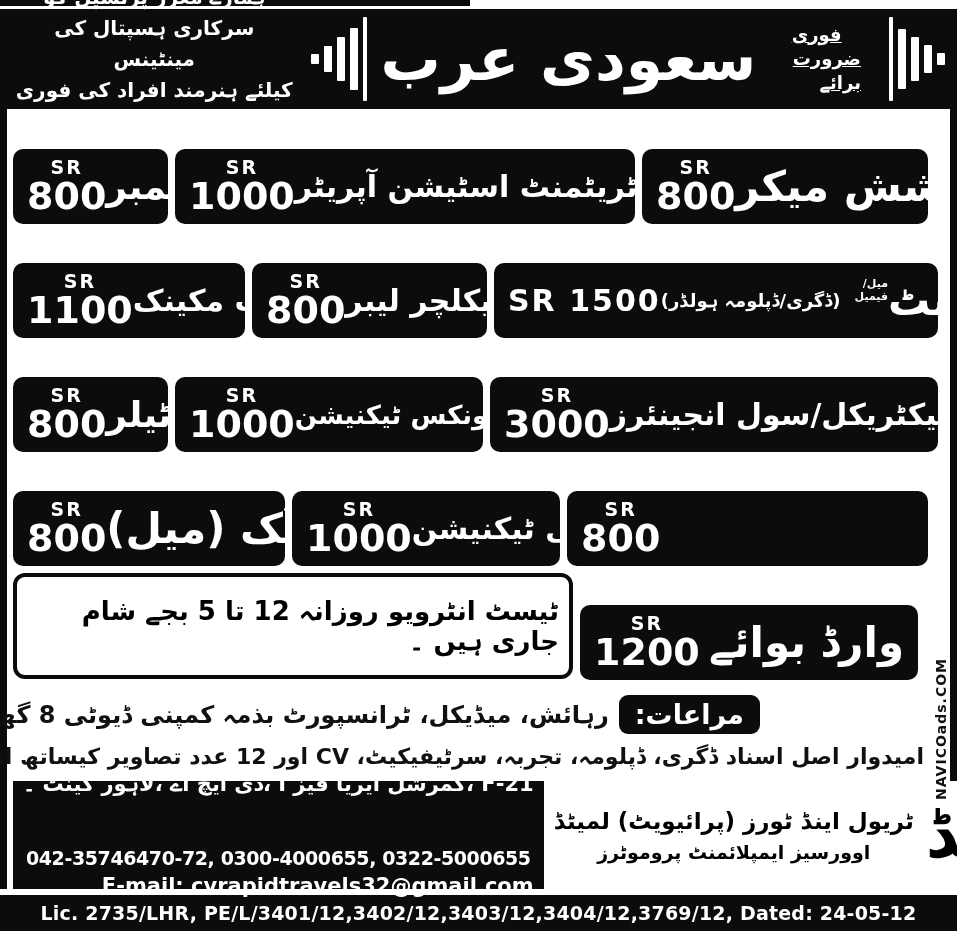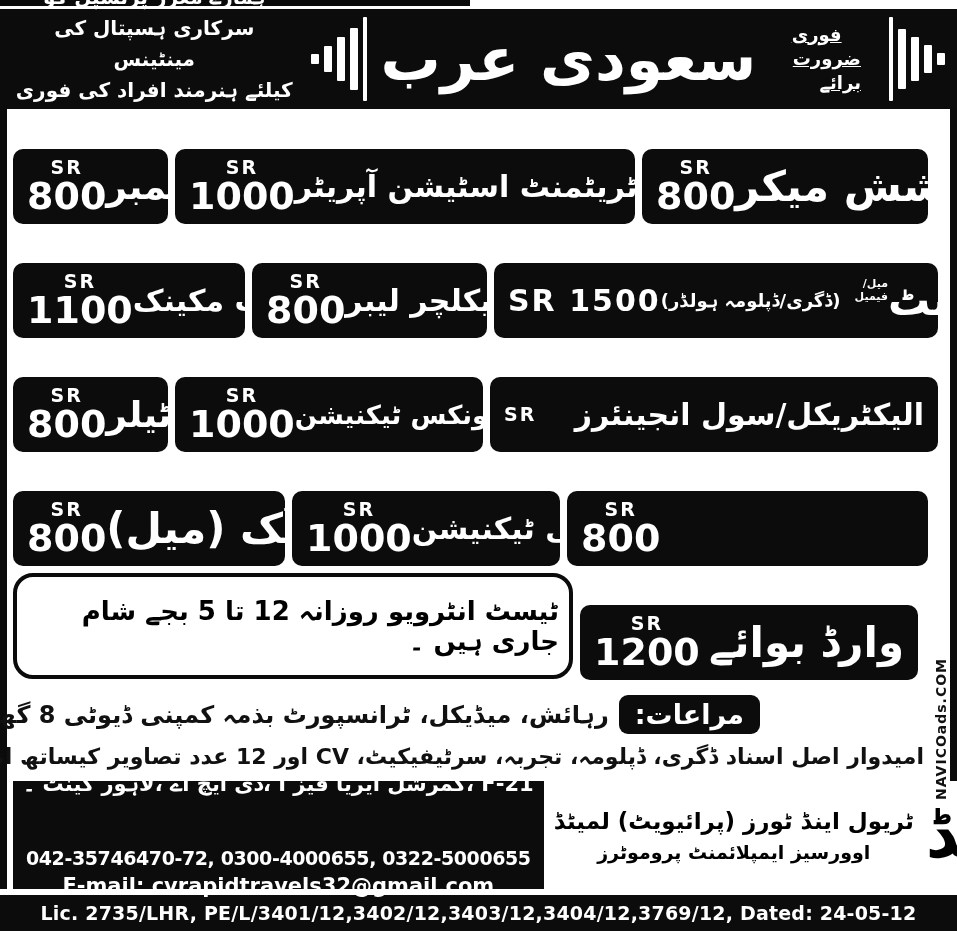--- a/index.html
+++ b/index.html
@@ -34,41 +34,41 @@
   .amt{font-size:38px;font-weight:bold;}
   .jtitle{font-weight:bold;margin-left:auto;text-align:right;white-space:nowrap;}
   .fs42{font-size:42px;} .fs36{font-size:36px;} .fs30{font-size:30px;} .fs26{font-size:26px;}
   
   .pcol{display:flex;align-items:center;line-height:1.2;flex:0 0 auto;}
   .psal{font-size:30px;font-weight:bold;letter-spacing:2px;}
   .pqual{font-size:18px;font-weight:bold;}
   .pgender{font-size:11px;font-weight:bold;margin-left:14px;align-self:flex-start;margin-top:10px;}
   
   .interview-box{
-    border:4px solid #0b0b0b;border-radius:20px;height:106px;box-sizing:border-box;
+    border:4px solid #0b0b0b;border-radius:12px;height:106px;box-sizing:border-box;
     display:flex;align-items:center;justify-content:center;
     font-size:26px;font-weight:bold;color:#000;background:#fff;padding:0 10px;
   }
   
   .benefits{padding:8px 14px 4px 8px;}
   .ben-line1{direction:rtl;text-align:right;padding-right:164px;font-size:24px;font-weight:bold;
              display:flex;flex-direction:row;align-items:center;gap:10px;justify-content:flex-start;}
   .ben-label{background:#0c0c0c;color:#fff;border-radius:9px;padding:4px 16px;
              font-size:27px;font-weight:bold;flex:0 0 auto;}
   .ben-text1{white-space:nowrap;}
   .ben-line2{direction:rtl;text-align:right;font-size:22px;font-weight:bold;margin-top:10px;white-space:nowrap;}
   
   .contact{display:flex;margin-top:8px;height:108px;}
   .contact-box{
     flex:0 0 468px;background:#0c0c0c;color:#fff;display:flex;flex-direction:column;
     justify-content:center;padding:4px 10px;box-sizing:border-box;line-height:1.35;
   }
   .c-address{direction:rtl;text-align:center;font-size:21px;font-weight:bold;white-space:nowrap;}
   .c-phones{direction:ltr;text-align:center;font-size:19px;font-weight:bold;letter-spacing:-0.4px;white-space:nowrap;margin-top:48px;}
-  .c-email{direction:ltr;text-align:center;font-size:21px;font-weight:bold;white-space:nowrap;}
+  .c-email{direction:ltr;text-align:right;font-size:21px;font-weight:bold;white-space:nowrap;}
   .company{flex:1;background:#fff;color:#000;direction:rtl;display:flex;align-items:center;
            justify-content:flex-start;gap:12px;padding:0 10px;}
   .co-big{font-size:66px;font-weight:bold;line-height:1;}
   .co-col{display:flex;flex-direction:column;align-items:center;line-height:1.5;}
   .co-name{font-size:23px;font-weight:bold;white-space:nowrap;}
   .co-tag{font-size:19px;font-weight:bold;white-space:nowrap;}
   
   .license{
     margin-top:6px;height:36px;background:#0c0c0c;color:#fff;display:flex;align-items:center;
     justify-content:center;font-size:19px;font-weight:bold;letter-spacing:0.2px;white-space:nowrap;
@@ -175,20 +175,21 @@
     <div class="block" style="flex:0 0 308px">
       <div class="price">
         <span class="sr">SR</span>
         <span class="amt">1000</span>
       </div>
       <div class="jtitle fs26" dir="rtl">الیکٹرونکس ٹیکنیشن</div>
     </div>
     <div class="block" style="flex:0 0 448px">
       <div class="price">
         <span class="sr">SR</span>
+        <span class="amt">3000</span>
       </div>
       <div class="jtitle fs30" dir="rtl">الیکٹریکل/سول انجینئرز</div>
     </div>
   </div>
 
   <div class="jrow">
     <div class="block" style="flex:0 0 272px">
       <div class="price">
         <span class="sr">SR</span>
         <span class="amt">800</span>

